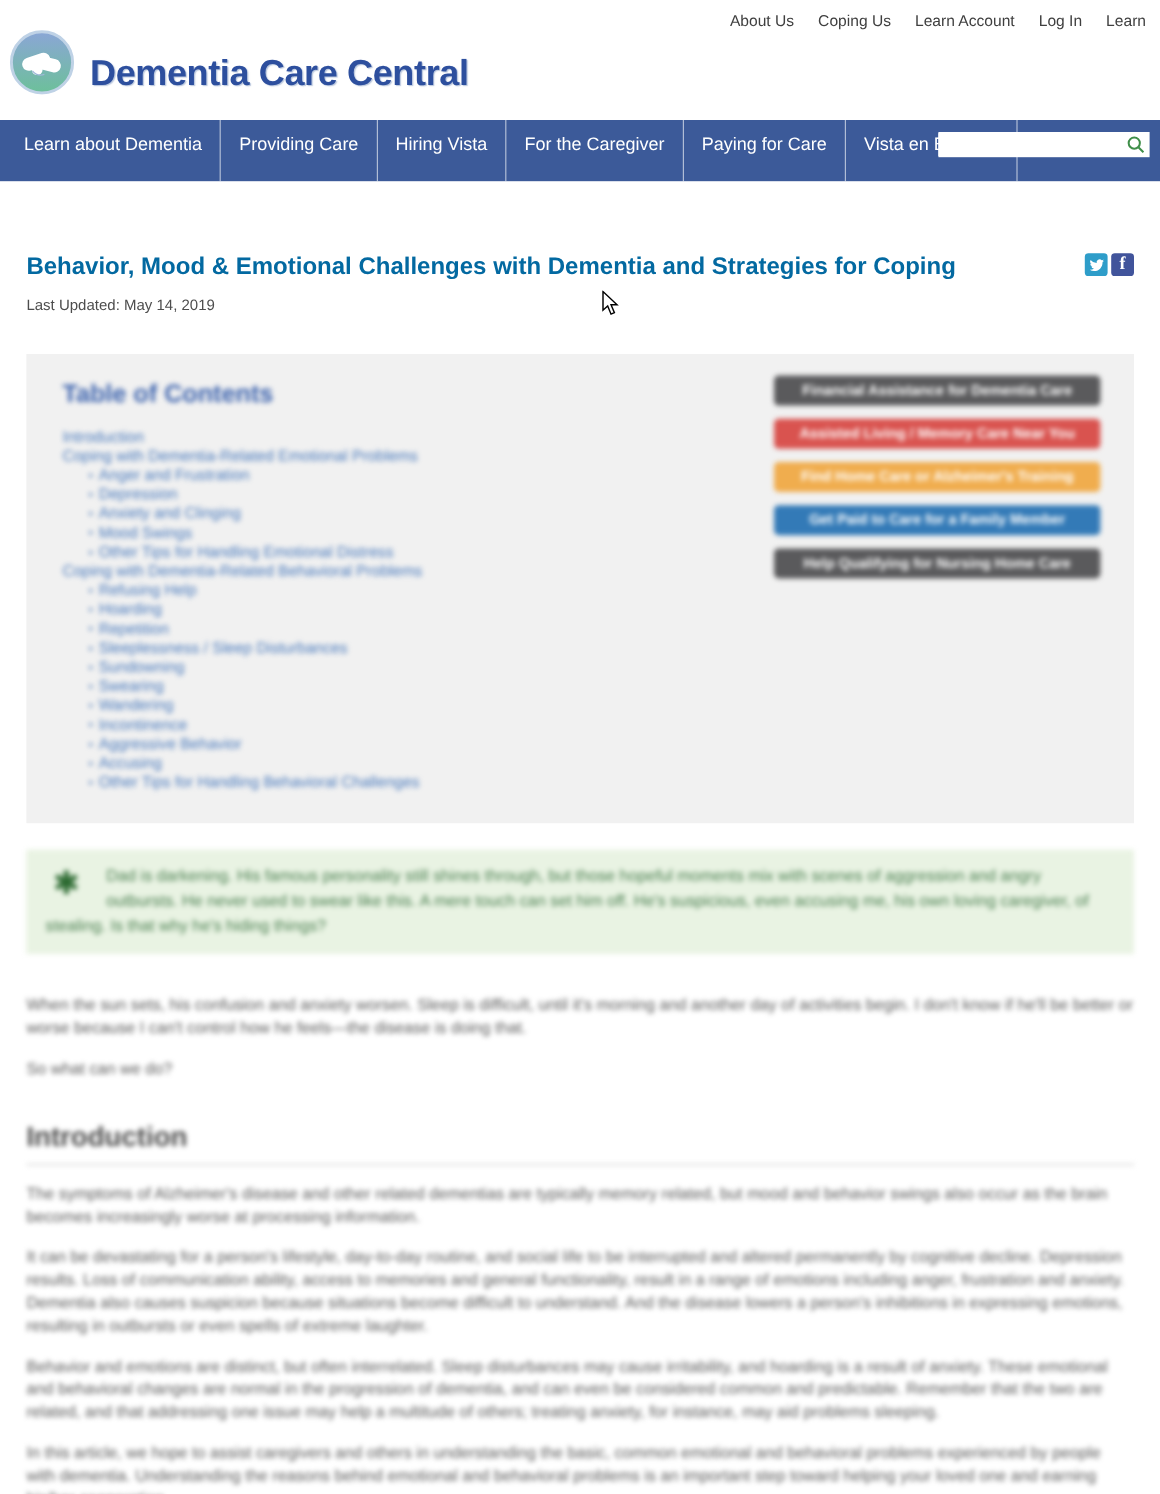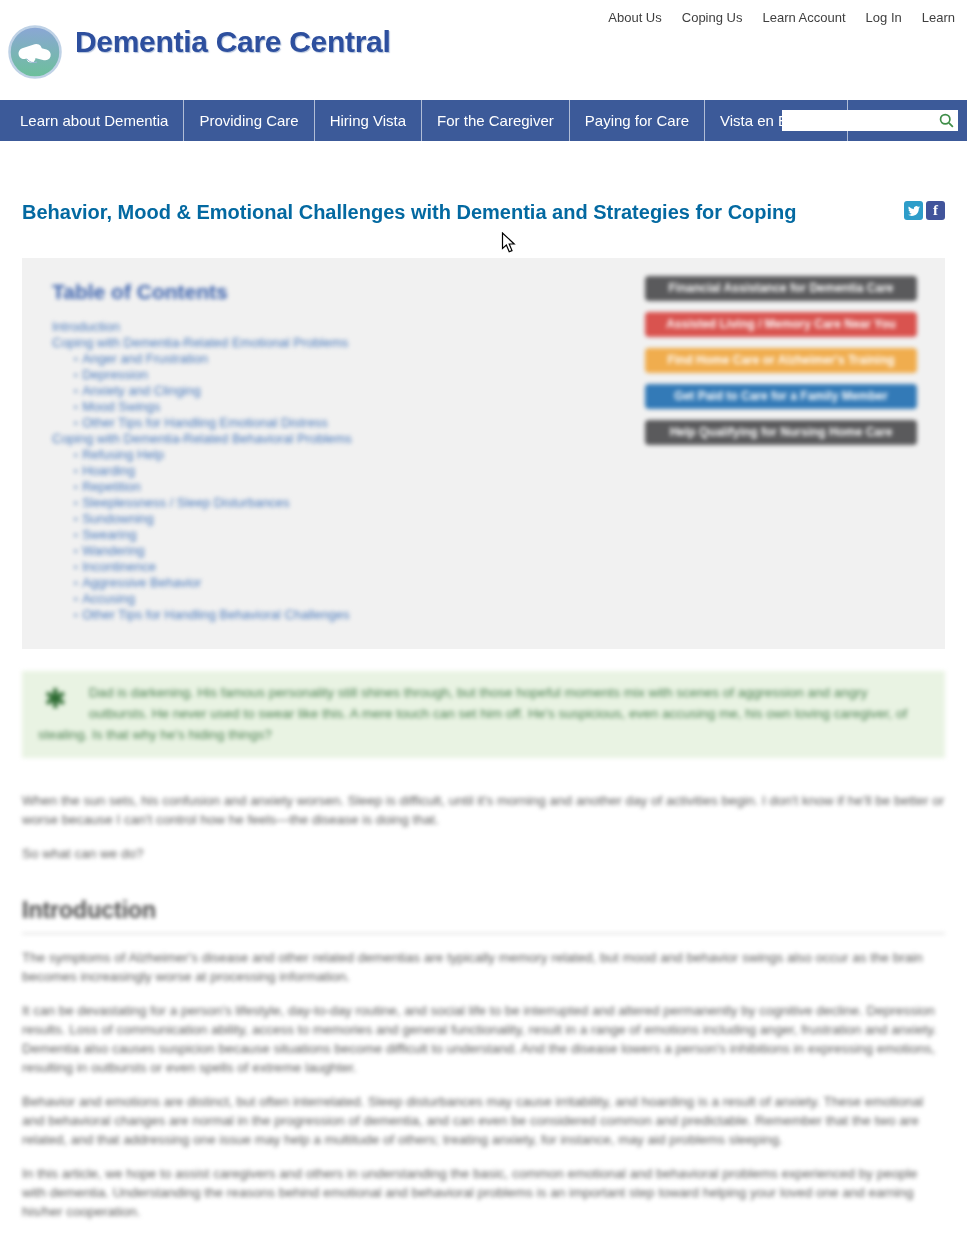--- a/index.html
+++ b/index.html
@@ -5,28 +5,28 @@
   * { margin:0; padding:0; box-sizing:border-box; }
   html,body { background:#fff; }
   body {
     width:967px; height:1245px; overflow:hidden; position:relative;
     font-family:"Liberation Sans", sans-serif;
   }
   
   .site-header { position:relative; height:100px; background:#fff; }
   .utility-nav { position:absolute; top:10px; right:12px; display:flex; gap:20px; }
   .utility-nav span { font-size:13px; color:#3f3f3f; cursor:pointer; }
-  .brand-row { position:absolute; left:8px; top:25px; display:flex; align-items:flex-start; gap:13px; }
+  .brand-row { position:absolute; left:8px; top:25px; display:flex; align-items:flex-end; gap:13px; }
   .logo { width:54px; height:54px; }
   .site-title {
     font-size:30px; font-weight:bold; color:#2d4f9e; letter-spacing:-0.3px;
     text-shadow:1px 1px 1px rgba(120,145,190,.55);
   }
   
-  .main-nav { position:relative; height:41px; background:#3c5a99; display:flex; align-items:stretch; }
+  .main-nav { position:relative; height:51px; background:#3c5a99; display:flex; align-items:stretch; }
   .nav-items { display:flex; }
   .nav-item {
     padding:0 15px; line-height:41px; color:#fff; font-size:15px; cursor:pointer;
     border-right:1px solid rgba(255,255,255,.6);
   }
   .nav-item:first-child { padding-left:20px; }
   .nav-search { position:absolute; right:9px; top:10px; width:176px; height:21px; background:#fff; display:flex; align-items:center; }
   .nav-search input { flex:1; border:0; outline:0; height:19px; padding:0 4px 0 6px; font-size:12px; min-width:0; }
   .search-icon { width:20px; height:18px; flex:0 0 auto; cursor:pointer; display:flex; align-items:center; }
   
@@ -127,20 +127,21 @@
     <h1>Behavior, Mood &amp; Emotional Challenges with Dementia and Strategies for Coping</h1>
     <div class="social">
       <span class="social-btn tw">
         <svg width="12" height="12" viewBox="0 0 24 24" fill="#ffffff">
           <path d="M23.95 4.57a10 10 0 0 1-2.82.77 4.96 4.96 0 0 0 2.16-2.72 9.9 9.9 0 0 1-3.12 1.19 4.92 4.92 0 0 0-8.39 4.49A13.96 13.96 0 0 1 1.64 3.16a4.93 4.93 0 0 0 1.52 6.57 4.9 4.9 0 0 1-2.23-.61v.06a4.92 4.92 0 0 0 3.95 4.83 4.9 4.9 0 0 1-2.21.08 4.93 4.93 0 0 0 4.6 3.42A9.87 9.87 0 0 1 0 19.54a13.9 13.9 0 0 0 7.55 2.21c9.05 0 14-7.5 14-13.99 0-.21 0-.42-.02-.63a10 10 0 0 0 2.42-2.56z"></path>
         </svg>
       </span>
       <span class="social-btn fb">f</span>
     </div>
   </div>
+  <div class="last-updated">Last Updated: May 14, 2019</div>
 
   <section class="toc-panel">
     <div class="toc-left blurred">
       <h2 class="toc-heading">Table of Contents</h2>
       <ul class="toc-list" id="toc-list">
           <li class="lvl0"><a class="toc-link">Introduction</a></li>
           <li class="lvl0"><a class="toc-link">Coping with Dementia-Related Emotional Problems</a></li>
           <li class="lvl1"><span class="toc-bullet">▪</span><a class="toc-link">Anger and Frustration</a></li>
           <li class="lvl1"><span class="toc-bullet">▪</span><a class="toc-link">Depression</a></li>
           <li class="lvl1"><span class="toc-bullet">▪</span><a class="toc-link">Anxiety and Clinging</a></li>

